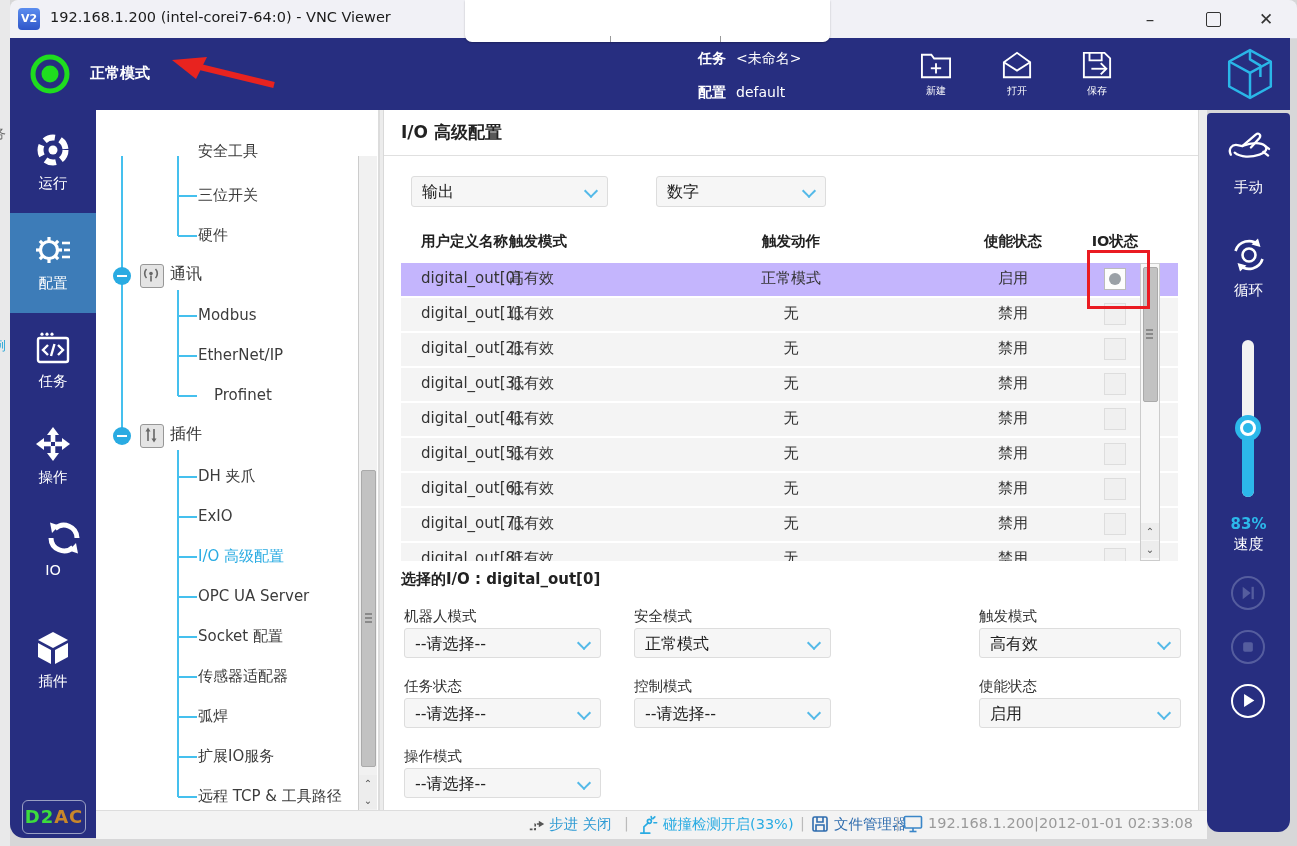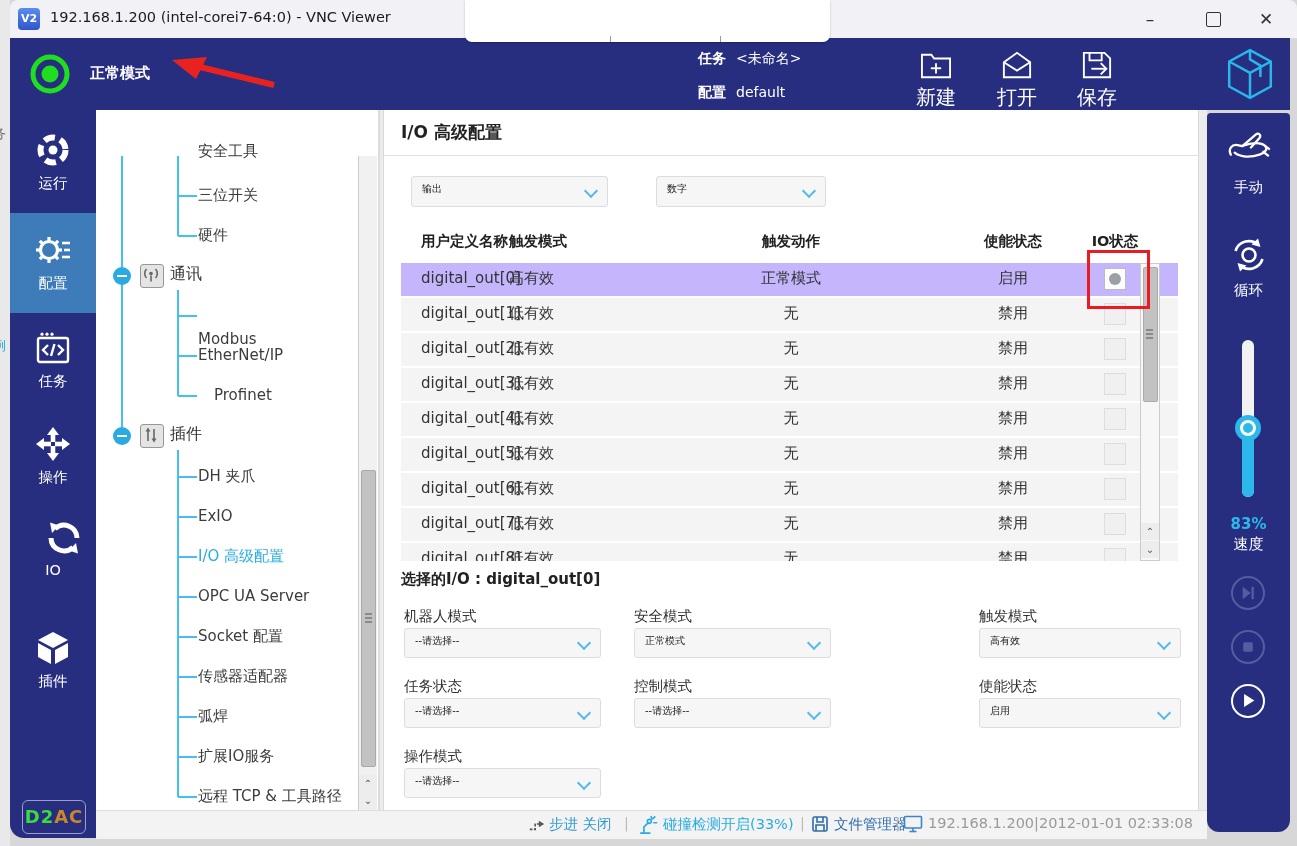--- a/index.html
+++ b/index.html
@@ -14,21 +14,21 @@
   #btn-max-box{left:1196px;top:12px;width:13px;height:13px;border:1.6px solid #333;border-radius:2px;}
   
   #vnc-strip{left:465px;top:0;width:365px;height:42px;background:#ffffff;border-radius:0 0 7px 7px;box-shadow:0 1px 2px rgba(0,0,0,.25);}
   .strip-tick{top:36px;width:1px;height:6px;background:#9a9a9a;}
   
   #topbar{left:10px;top:38px;width:1280px;height:72px;background:#272e80;}
   #mode-text{left:80px;top:26px;font-size:15px;font-weight:bold;color:#fff;}
   .tb-kv-label{font-size:14px;font-weight:bold;color:#fff;}
   .tb-kv-value{font-size:14px;color:#fff;}
   .tb-action{text-align:center;color:#fff;}
-  .tb-action-label{font-size:20px;color:#fff;}
+  .tb-action-label{font-size:10px;color:#fff;}
   
   #left-sidebar{left:10px;top:110px;width:86px;height:728px;background:#272e80;border-radius:0 0 0 14px;}
   .ls-label{position:absolute;width:86px;text-align:center;font-size:14.5px;color:#fff;}
   #ls-active{left:0;top:103px;width:86px;height:100px;background:#3d7cb8;}
   #d2ac{left:12px;top:690px;width:62px;height:32px;border:1px solid #9aa0c4;border-radius:6px;text-align:center;line-height:32px;font-size:18px;font-weight:bold;letter-spacing:1px;}
   #d2ac .g{color:#3ddc3d;} #d2ac .o{color:#c9872a;}
   
   #edge-strip{left:0;top:0;width:10px;height:846px;background:#e9e9ea;overflow:hidden;}
   .edge-glyph{position:absolute;left:-7px;font-size:13px;}
   
@@ -47,21 +47,21 @@
   .nicon{position:absolute;left:44px;width:22px;height:22px;background:#e4e4e4;border:1px solid #979797;border-radius:3px;transform:translateY(-50%);}
   #tree-scroll{left:262px;top:46px;width:18px;height:654px;background:#f1f1f1;border-left:1px solid #ccc;}
   .thumb{position:absolute;left:2px;width:13px;background:#c2c2c2;border:1px solid #aaa;border-radius:2px;}
   .grip{position:absolute;left:3px;width:7px;height:1.6px;background:#8a8a8a;}
   .sbtn{position:absolute;left:0;width:18px;height:17px;background:#ededed;color:#555;font-size:10px;text-align:center;line-height:17px;}
   
   #main-panel{left:383px;top:110px;width:814px;height:700px;background:#fff;border-left:1px solid #d9d9d9;border-right:1px solid #d9d9d9;overflow:hidden;}
   #main-header{left:0;top:0;width:814px;height:45px;border-bottom:1px solid #e0e0e0;}
   #main-header span{position:absolute;left:17px;top:11px;font-size:17px;font-weight:bold;color:#222;}
   .select{position:absolute;height:31px;background:#f6f6f6;border:1px solid #ddd;border-radius:3px;box-sizing:border-box;}
-  .sel-val{position:absolute;left:10px;top:5px;font-size:10px;color:#222;white-space:nowrap;}
+  .sel-val{position:absolute;left:10px;top:5px;font-size:16px;color:#222;white-space:nowrap;}
   .chev{position:absolute;right:11px;top:9px;width:8px;height:8px;border-right:2px solid #53b9e8;border-bottom:2px solid #53b9e8;transform:rotate(45deg);}
   .colhdr{position:absolute;top:122px;font-size:14.5px;font-weight:bold;color:#222;}
   .ctr{text-align:center;}
   #io-table{left:17px;top:153px;width:777px;height:298px;overflow:hidden;}
   .trow{position:absolute;left:0;width:777px;height:33px;background:#f4f4f4;}
   .trow.sel{background:#c4b5fd;}
   .tcell{position:absolute;top:6px;font-size:15px;color:#333;white-space:nowrap;}
   .cbox{position:absolute;left:703px;top:5px;width:22px;height:22px;background:#f0f0f0;border:1px solid #ddd;box-sizing:border-box;}
   .cbox.on{background:#fdfdfd;border:1px solid #bbb;}
   .cbox.on i{position:absolute;left:4px;top:4px;width:12px;height:12px;border-radius:50%;background:#9aa0a6;}
@@ -281,21 +281,21 @@
     <div class="nicon" style="top:166px;">
       <svg width="20" height="20" viewBox="0 0 20 20" fill="none" stroke="#666" stroke-width="1.6">
         <circle cx="10" cy="8.5" r="1.8" fill="#666" stroke="none"></circle>
         <path d="M5.5 13 a6.5 6.5 0 0 1 0-9"></path>
           <path d="M14.5 4 a6.5 6.5 0 0 1 0 9"></path>
         <path d="M10 10.5 v6"></path>
       </svg>
     </div>
     <div class="nodelbl" style="top:166px;">通讯</div>
 
-    <div class="leaf" style="top:206px;margin-top:24px;">Modbus</div>
+    <div class="leaf" style="top:206px;">Modbus</div>
     <div class="leaf" style="top:246px;">EtherNet/IP</div>
     <div class="leaf" style="top:286px;margin-left:16px;">Profinet</div>
 
     <div class="mcirc" style="top:326px;">
         <i></i>
       </div>
     <div class="nicon" style="top:326px;">
       <svg width="20" height="20" viewBox="0 0 20 20" fill="none" stroke="#666" stroke-width="1.6">
         <path d="M7 16 V6"></path>
           <path d="M13 4 V14"></path>

